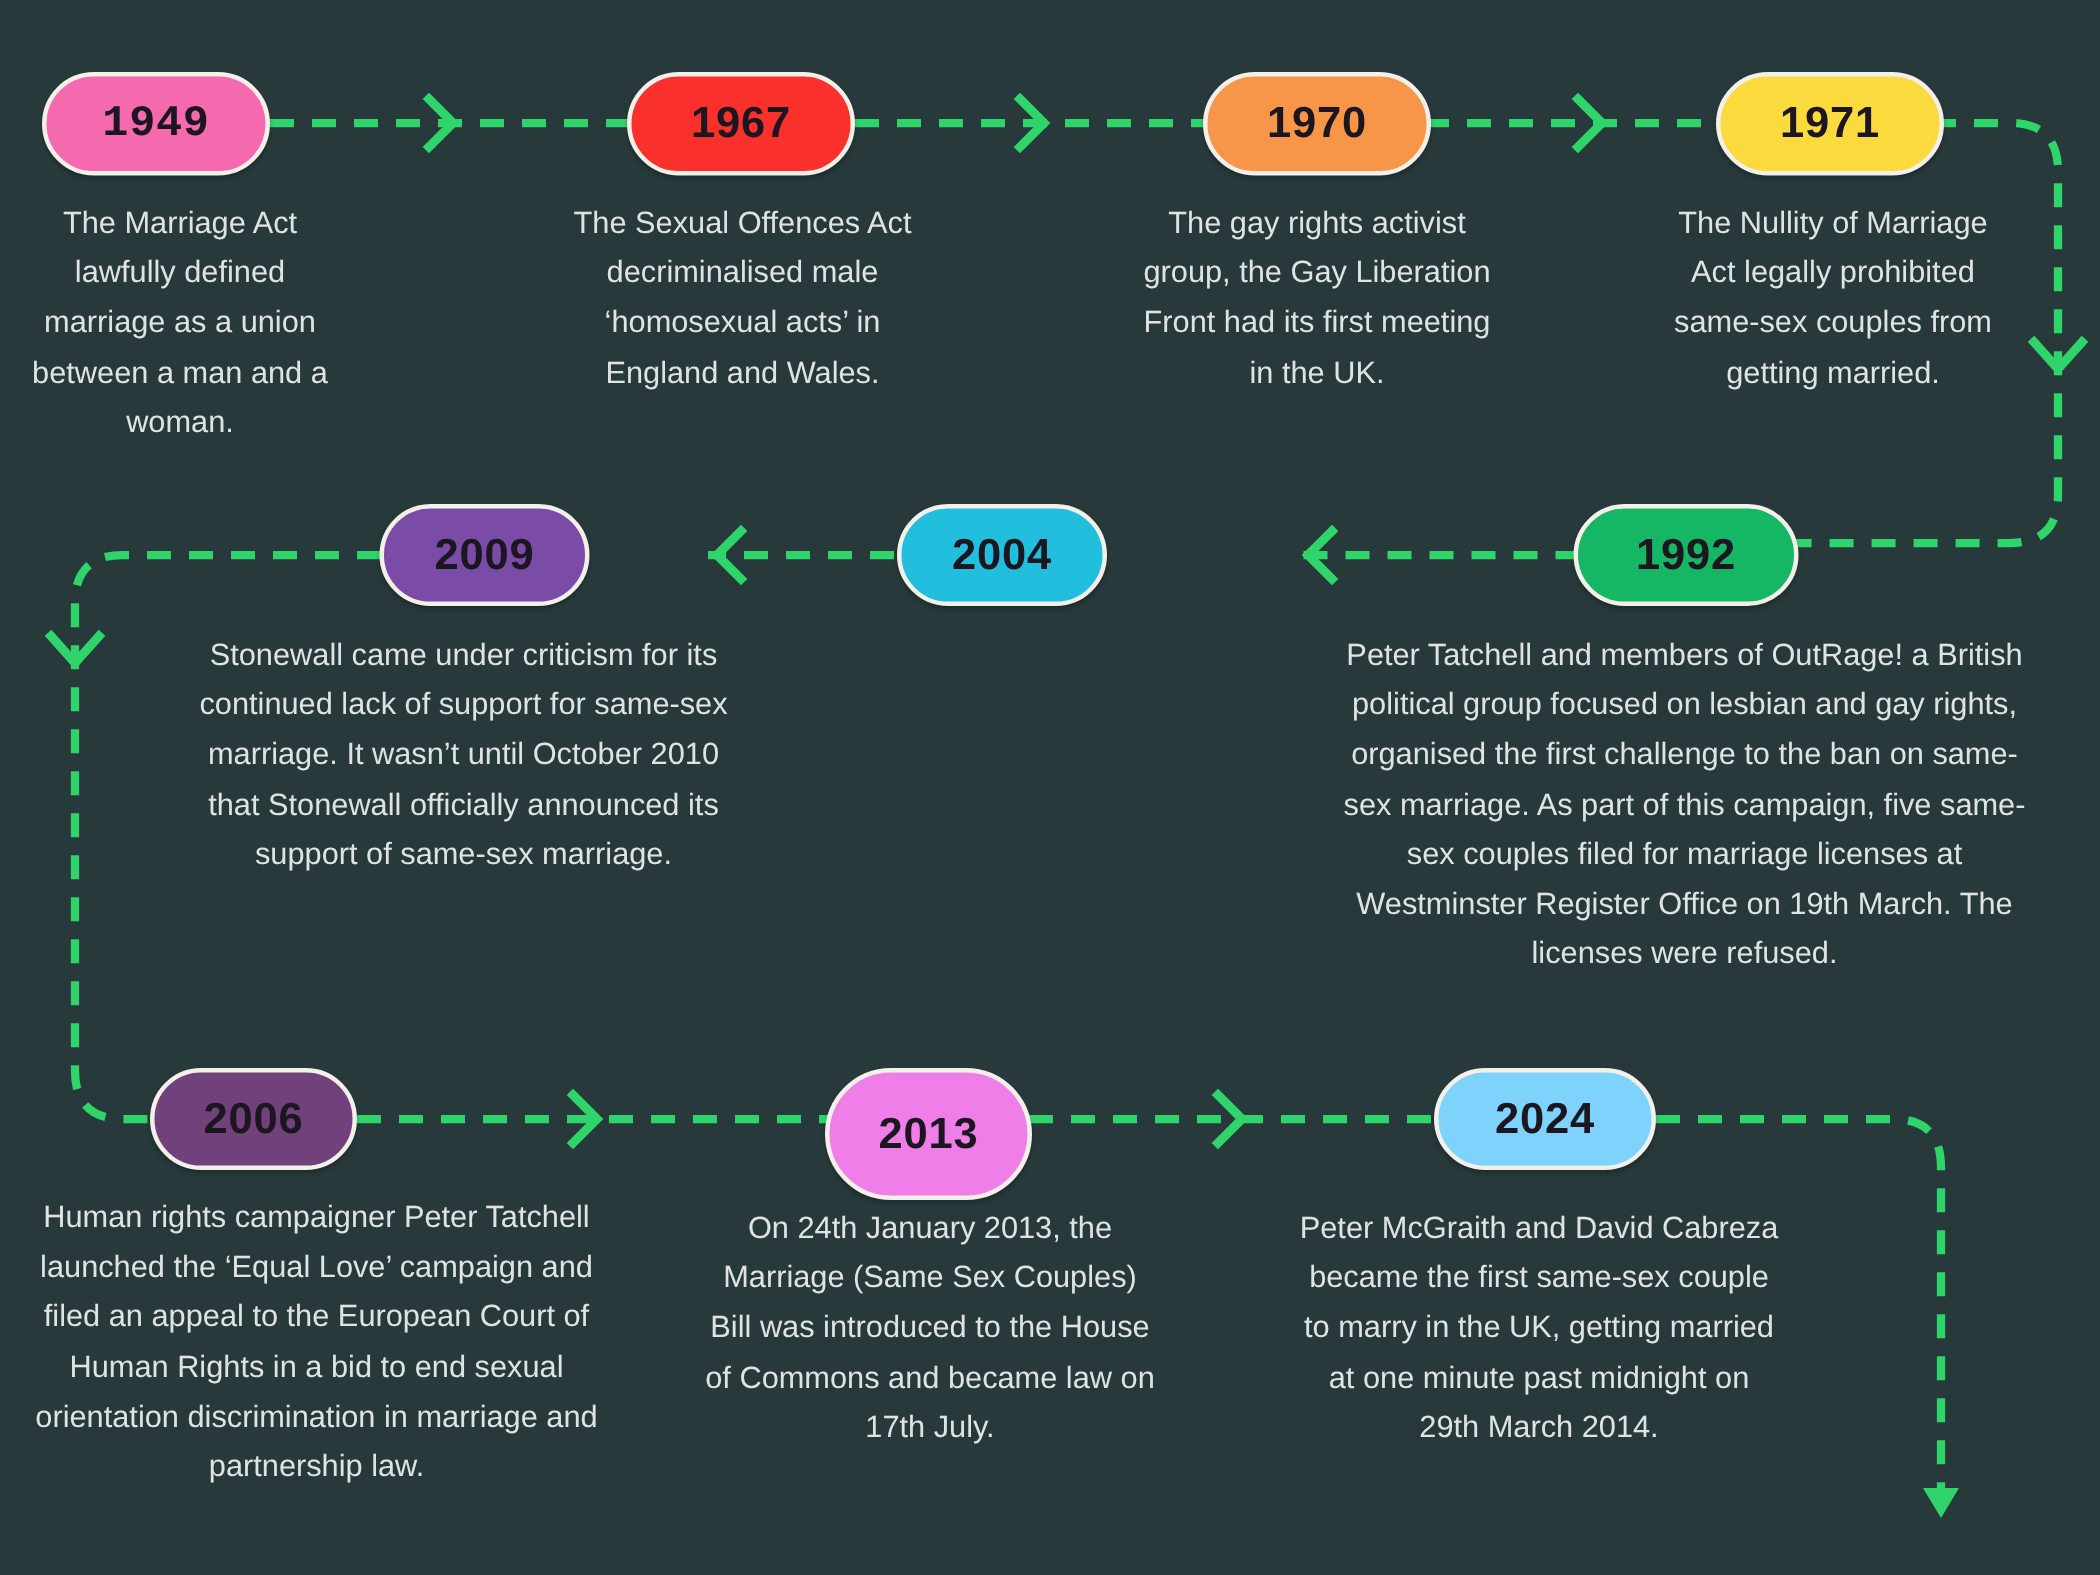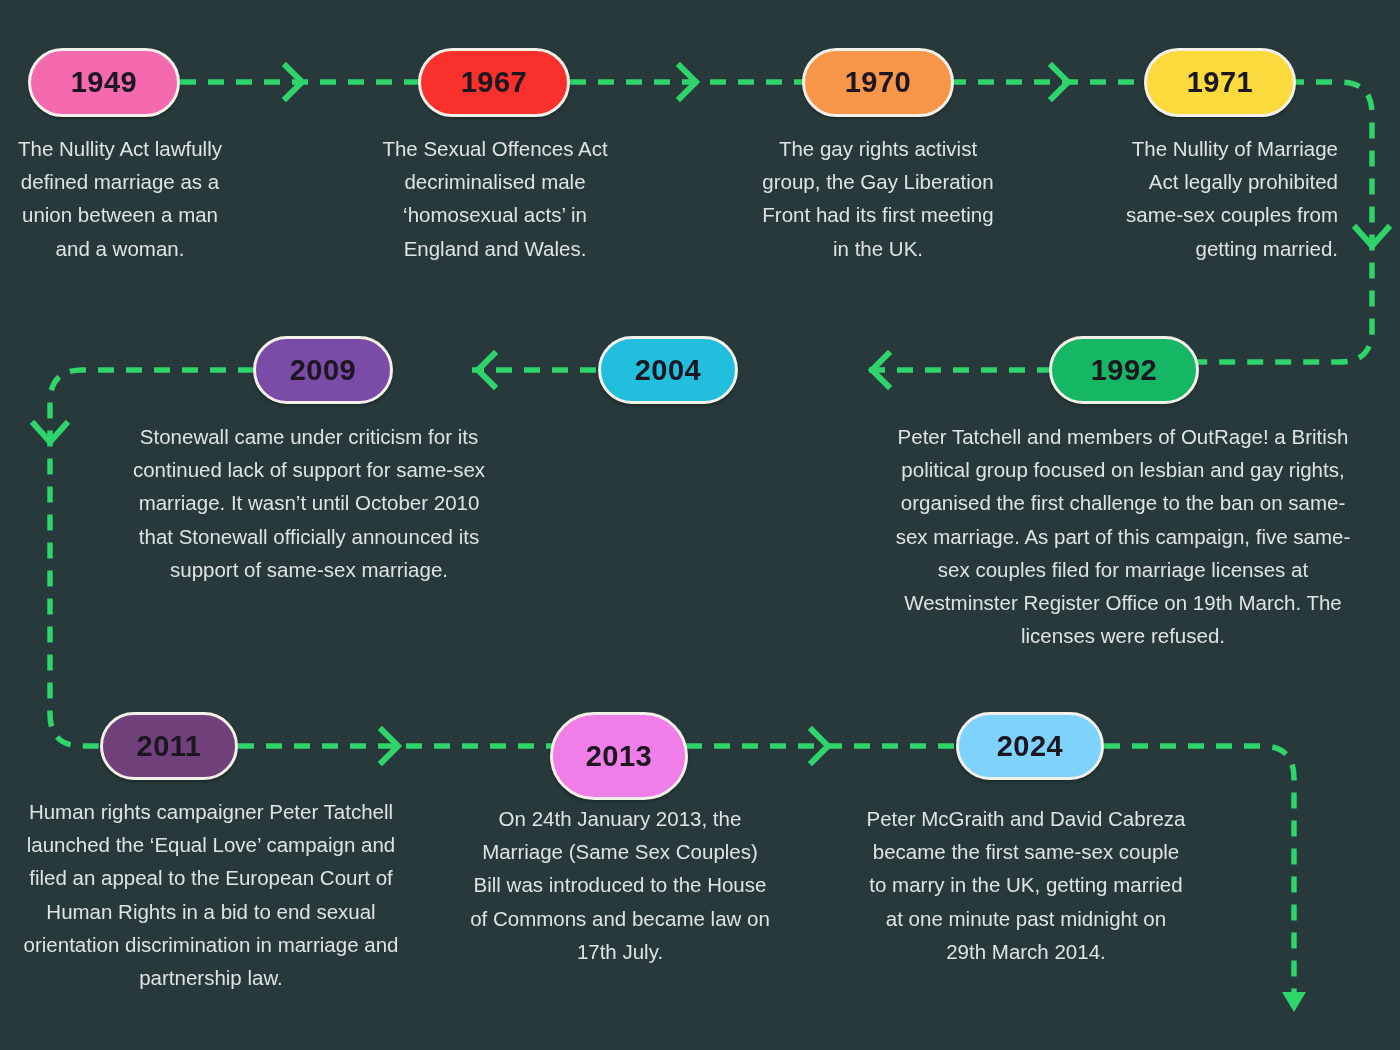--- a/index.html
+++ b/index.html
@@ -74,56 +74,56 @@
       <polyline points="888,354 872,370 888,386"></polyline>
       <polyline points="494,354 478,370 494,386"></polyline>
       <polyline points="34,424 50,442 66,424"></polyline>
       <polyline points="382,730 398,746 382,762"></polyline>
       <polyline points="812,730 828,746 812,762"></polyline>
     </g>
 
     <polygon points="1282,992 1306,992 1294,1012" fill="#2fd46a"></polygon>
   </svg>
 
-  <div class="pill" style="left:28px; top:48px; width:152px; height:69px; background:#f569af;">
+  <div class="pill" style="left:28px; top:48px; width:152px; height:69px; background:#f569af;font-family:Liberation Mono, monospace;">
     <span>1949</span>
   </div>
-  <div class="desc" style="left:10px; top:132px; width:220px;">The Nullity Act lawfully defined marriage as a union between a man and a woman.</div>
+  <div class="desc" style="left:10px; top:132px; width:220px;">The Marriage Act lawfully defined marriage as a union between a man and a woman.</div>
 
   <div class="pill" style="left:418px; top:48px; width:152px; height:69px; background:#f9302c;">
     <span>1967</span>
   </div>
   <div class="desc" style="left:382px; top:132px; width:226px;">The Sexual Offences Act decriminalised male ‘homosexual acts’ in England and Wales.</div>
 
   <div class="pill" style="left:802px; top:48px; width:152px; height:69px; background:#f79548;">
     <span>1970</span>
   </div>
   <div class="desc" style="left:762px; top:132px; width:232px;">The gay rights activist group, the Gay Liberation Front had its first meeting in the UK.</div>
 
   <div class="pill" style="left:1144px; top:48px; width:152px; height:69px; background:#fada3c;text-align:right;">
     <span>1971</span>
   </div>
-  <div class="desc" style="left:1106px; top:132px; width:232px;text-align:right;">The Nullity of Marriage Act legally prohibited same-sex couples from getting married.</div>
+  <div class="desc" style="left:1106px; top:132px; width:232px;">The Nullity of Marriage Act legally prohibited same-sex couples from getting married.</div>
 
   <div class="pill" style="left:1049px; top:336px; width:150px; height:68px; background:#15b765;justify-content:center;">
     <span>1992</span>
   </div>
   <div class="desc" style="left:888px; top:420px; width:470px;">Peter Tatchell and members of OutRage! a British political group focused on lesbian and gay rights, organised the first challenge to the ban on same-sex marriage. As part of this campaign, five same-sex couples filed for marriage licenses at Westminster Register Office on 19th March. The licenses were refused.</div>
 
   <div class="pill" style="left:598px; top:336px; width:140px; height:68px; background:#21bede;">
     <span>2004</span>
   </div>
 
   <div class="pill" style="left:253px; top:336px; width:140px; height:68px; background:#7b4ba8;">
     <span>2009</span>
   </div>
   <div class="desc" style="left:130px; top:420px; width:358px;">Stonewall came under criticism for its continued lack of support for same-sex marriage. It wasn’t until October 2010 that Stonewall officially announced its support of same-sex marriage.</div>
 
   <div class="pill" style="left:100px; top:712px; width:138px; height:68px; background:#70417a;">
-    <span>2011</span>
+    <span>2006</span>
   </div>
   <div class="desc" style="left:22px; top:795px; width:378px;">Human rights campaigner Peter Tatchell launched the ‘Equal Love’ campaign and filed an appeal to the European Court of Human Rights in a bid to end sexual orientation discrimination in marriage and partnership law.</div>
 
   <div class="pill" style="left:550px; top:712px; width:138px; height:88px; background:#f07ee8;">
     <span>2013</span>
   </div>
   <div class="desc" style="left:470px; top:802px; width:300px;">On 24th January 2013, the Marriage (Same Sex Couples) Bill was introduced to the House of Commons and became law on 17th July.</div>
 
   <div class="pill" style="left:956px; top:712px; width:148px; height:68px; background:#7dd3fc;">
     <span>2024</span>

